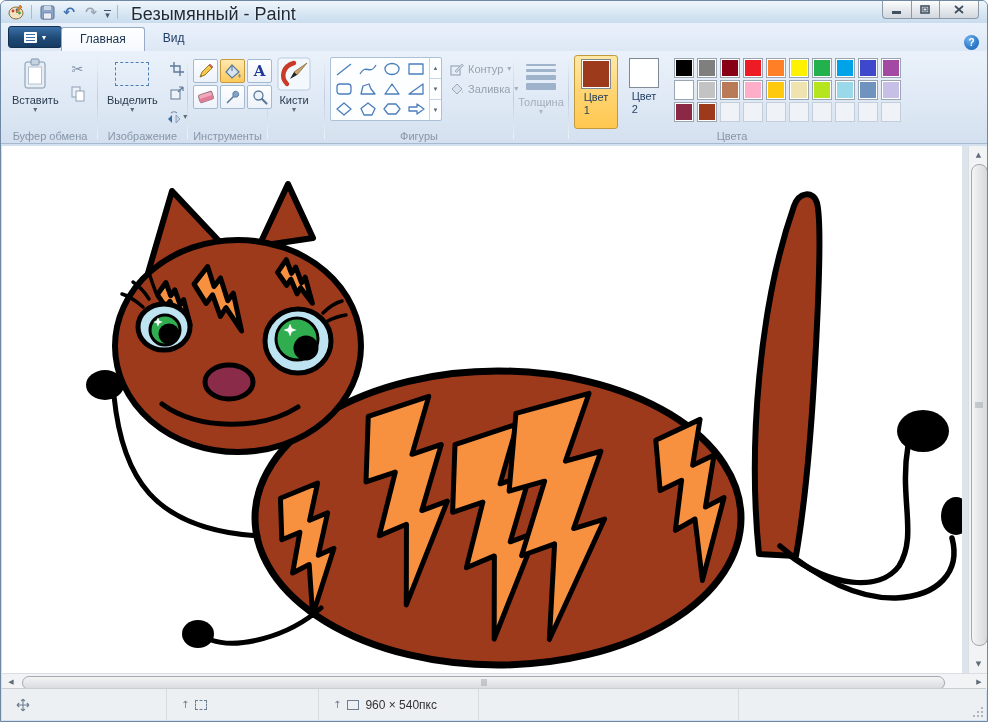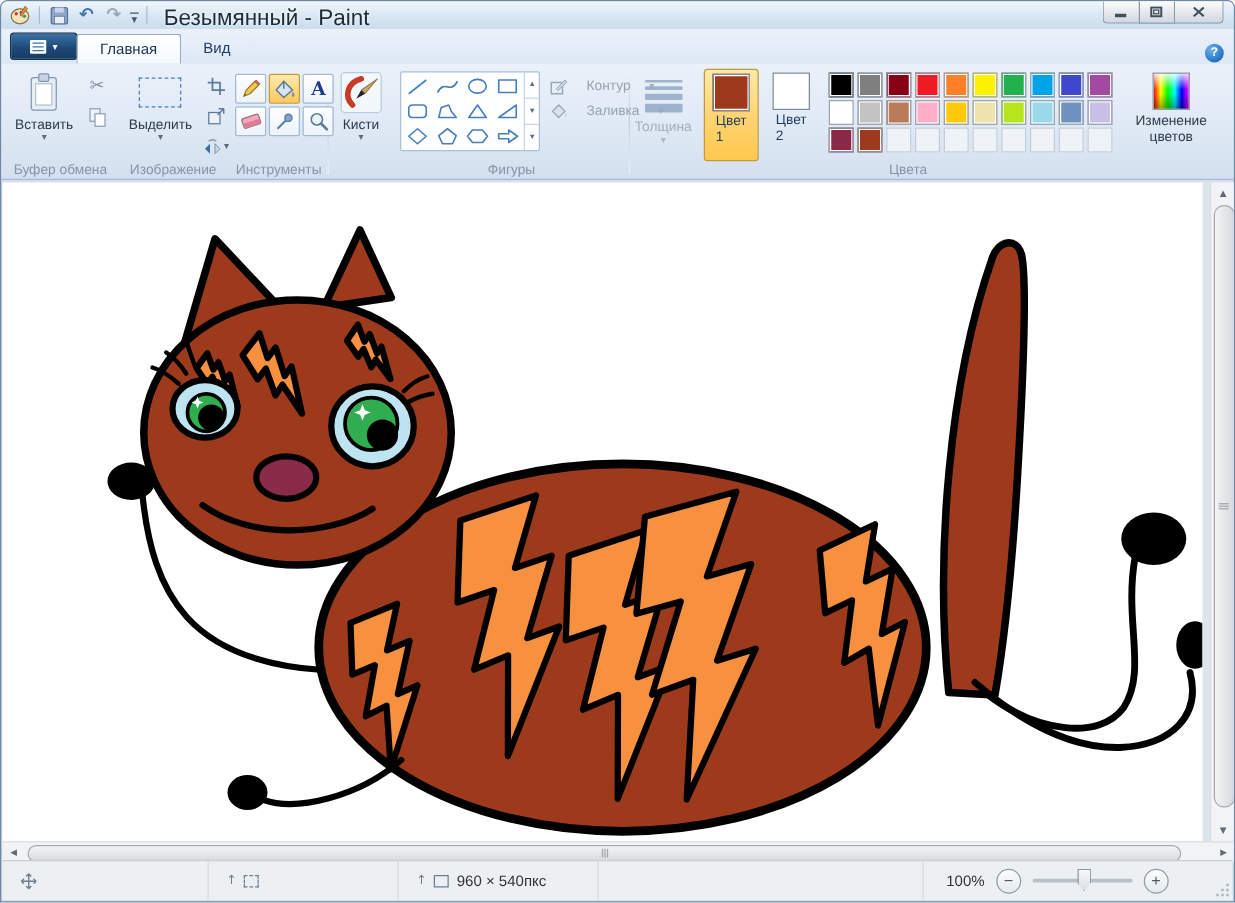--- a/index.html
+++ b/index.html
@@ -64,21 +64,21 @@
   .serifA{font-family:"DejaVu Serif","Liberation Serif",serif;font-weight:bold;color:#1F3A93;font-size:15px;}
   
   .shapebox{width:112px;height:64px;background:#FDFEFF;border:1px solid #ACC0D8;border-radius:2px;
     display:flex;box-sizing:border-box;margin-top:3px;}
   .shape-grid{display:grid;grid-template-columns:repeat(4,24px);grid-auto-rows:20px;padding:1px;}
   .shape-cell{display:flex;align-items:center;justify-content:center;}
   .shape-scroll{width:13px;border-left:1px solid #C7D5E6;display:flex;flex-direction:column;}
   .sbtn{flex:1;display:flex;align-items:center;justify-content:center;font-size:6px;color:#5A6B7E;}
   .sbtn.line-top{border-top:1px solid #C7D5E6;border-bottom:1px solid #C7D5E6;}
   .of-col{display:flex;flex-direction:column;gap:6px;padding-top:8px;padding-left:4px;}
-  .of-row{display:flex;align-items:center;gap:15px;font-size:11px;color:#98A3AD;white-space:nowrap;}
+  .of-row{display:flex;align-items:center;gap:4px;font-size:11px;color:#98A3AD;white-space:nowrap;}
   
   .thick-icon{display:flex;flex-direction:column;gap:3px;width:30px;padding-top:8px;}
   .thick-icon i{display:block;background:#93A9C4;border-radius:1px;}
   .dis-label{font-size:11px;color:#9AA5B0;margin-top:6px;}
   
   .g-colors{flex:1;}
   .colorbtn{width:44px;display:flex;flex-direction:column;align-items:center;padding:3px 2px 2px;border-radius:3px;
     box-sizing:border-box;margin-top:1px;height:74px;}
   .colorbtn.sel{background:linear-gradient(#FFE8A6,#FFD36E 55%,#FFC84F);border:1px solid #C19A3D;}
   .cswatch{width:30px;height:30px;border:1px solid #7E8A96;box-shadow:inset 0 0 0 1px #fff;box-sizing:border-box;}
@@ -460,24 +460,20 @@
           <div class="swatch" style="background: rgb(158, 58, 28);"></div>
           <div class="swatch empty"></div>
           <div class="swatch empty"></div>
           <div class="swatch empty"></div>
           <div class="swatch empty"></div>
           <div class="swatch empty"></div>
           <div class="swatch empty"></div>
           <div class="swatch empty"></div>
           <div class="swatch empty"></div>
         </div>
-      <div class="editcolors">
-        <div class="rainbow"></div>
-        <div class="ec-label"><span>Изменение</span><br><span>цветов</span></div>
-      </div>
       <div class="glabel" style="right:90px">Цвета</div>
     </div>
   </div>
 
   <div class="workspace">
     <div class="canvas">
       <svg width="960" height="527" viewBox="0 0 960 527">
         <defs>
           <path id="bolt" d="M22,12 L88,0 L62,58 L94,52 L64,118 L92,112 L34,214 L46,130 L16,138 L42,74 L10,80 Z" vector-effect="non-scaling-stroke"></path>
           <path id="spark" d="M0,-6 L1.7,-1.7 L6,0 L1.7,1.7 L0,6 L-1.7,1.7 L-6,0 L-1.7,-1.7 Z"></path>
@@ -577,28 +573,20 @@
     <div class="seg" style="width:152px;">
       <span class="uparr">↑</span>
       <span class="sbox dashed"></span>
     </div>
     <div class="seg" style="width:160px;">
       <span class="uparr">↑</span>
       <span class="sbox"></span>
       <span>960 × 540пкс</span>
     </div>
     <div class="seg" style="width:260px;"></div>
-    <div class="zoomseg">
-      <span>100%</span>
-      <span class="zbtn">−</span>
-      <span class="ztrack">
-        <span class="zthumb"></span>
-      </span>
-      <span class="zbtn">+</span>
-    </div>
     <div class="resize-grip">
       <i style="right:0;bottom:0;position:absolute"></i>
       <i style="right:4px;bottom:0;position:absolute"></i>
       <i style="right:0;bottom:4px;position:absolute"></i>
       <i style="right:8px;bottom:0;position:absolute"></i>
       <i style="right:0;bottom:8px;position:absolute"></i>
       <i style="right:4px;bottom:4px;position:absolute"></i>
     </div>
   </div>
 

